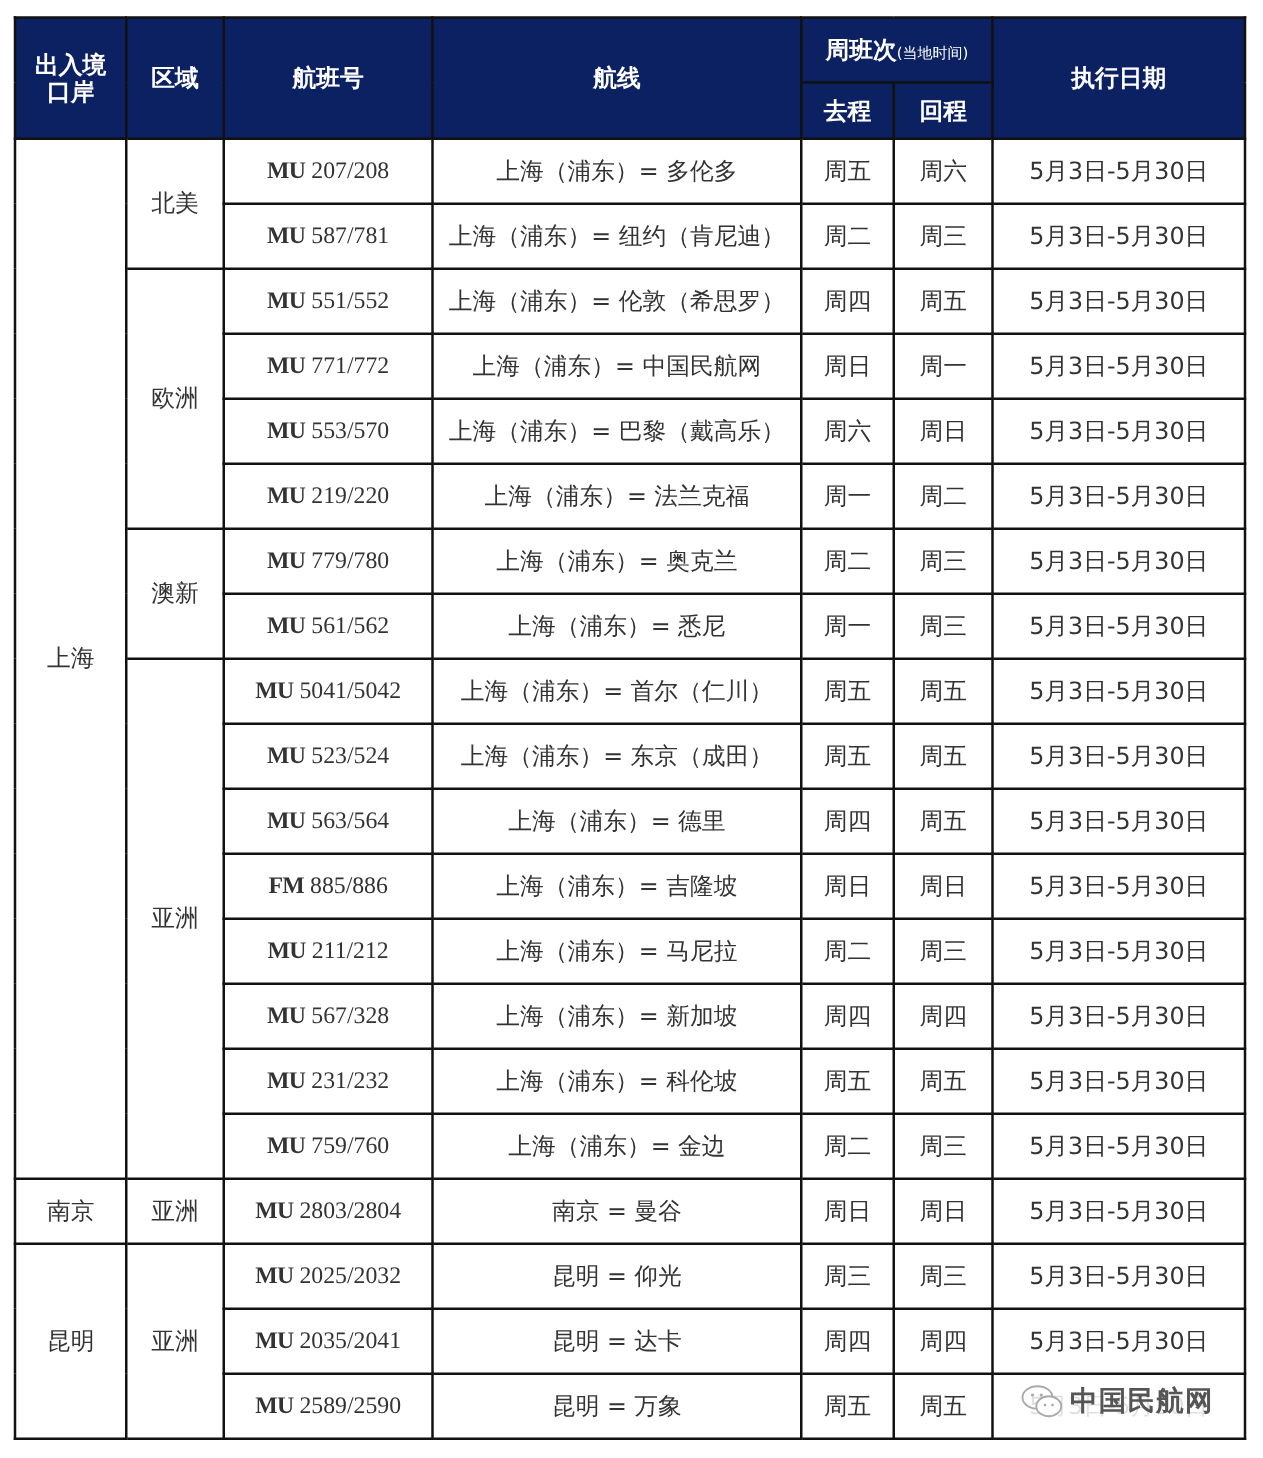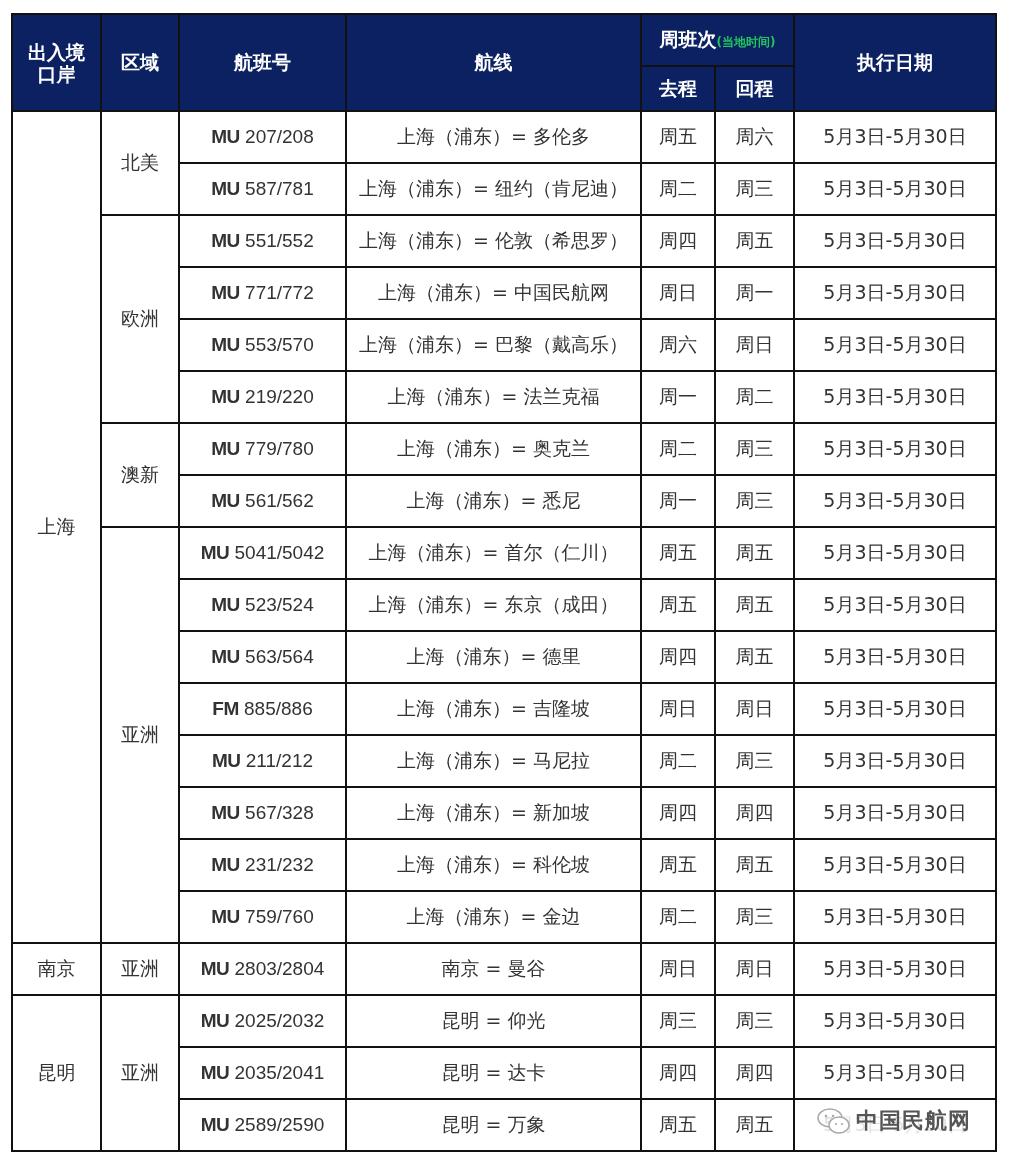--- a/index.html
+++ b/index.html
@@ -14,23 +14,23 @@
     border: 2px solid #111111;
     padding: 0; text-align: center; vertical-align: middle;
     color: #333333; font-size: 19px; font-weight: normal;
   }
   table.sched th {
     background: #0b2161; color: #ffffff; font-weight: bold; font-size: 19px;
   }
   th.h-port { line-height: 22px; }
   th.h-top { height: 50px; }
   th.h-sub { height: 43px; font-family: Liberation Serif, serif; }
-  .hint { color: #22c55e; font-size: 12px; font-weight: bold; }
+  .hint { color: #ffffff; font-size: 12px; font-weight: normal; }
   tr.row td { height: 50px; }
-  td.flight { text-align: left; padding-left: 10px; font-family: Liberation Sans, sans-serif; font-size: 18px; margin-top: 30px; }
+  td.flight { text-align: left; padding-left: 10px; font-family: Liberation Serif, serif; font-size: 18px; margin-top: 30px; }
   td.flight .al { font-weight: bold; letter-spacing: -0.5px; }
   td.route { text-align: left; padding-left: 12px; }
   td.dates { font-size: 19px; margin-left: 44px; }
   .watermark {
     position: absolute; left: 812px; top: 1106px; height: 40px;
     display: flex; gap: 4px;
     background: rgba(255,255,255,0.85);
     padding: 0 4px;
   }
   .watermark .wm-icon { width: 36px; height: 30px; }

